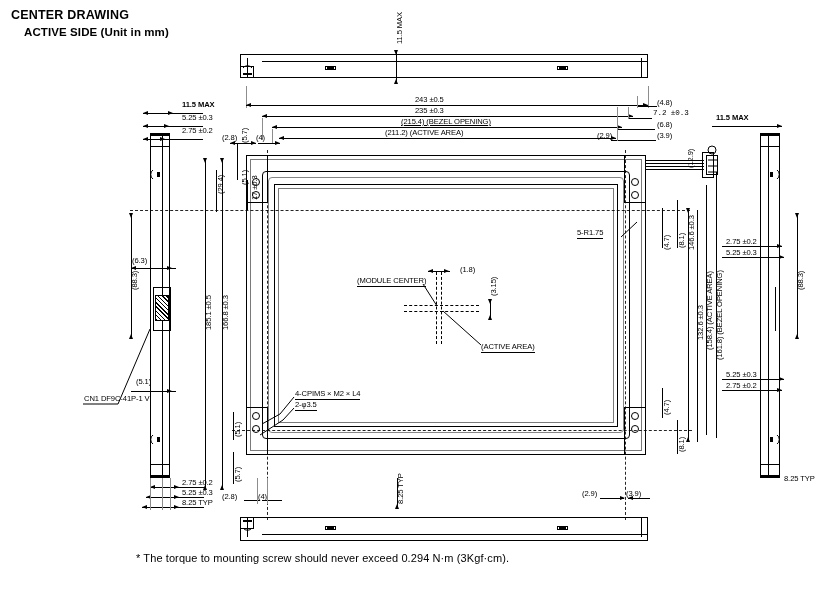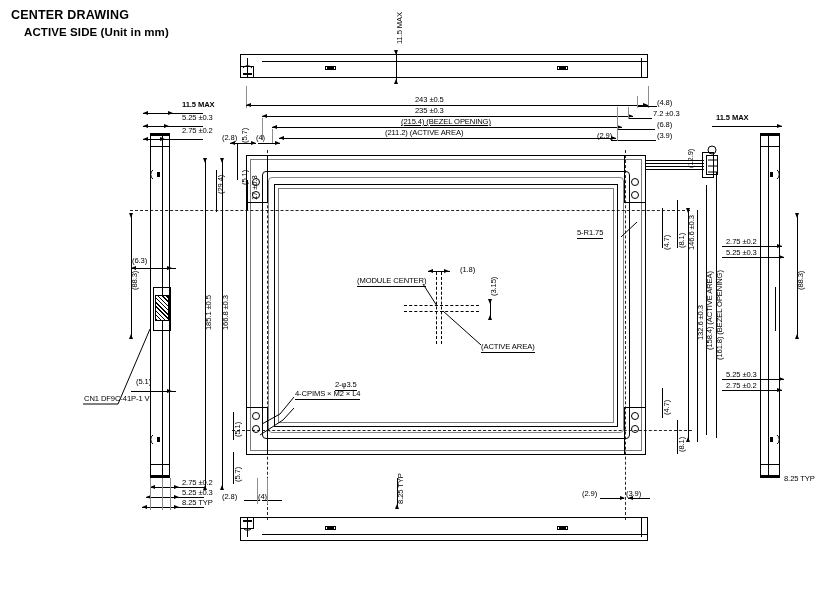--- a/index.html
+++ b/index.html
@@ -131,21 +131,21 @@
   <div class="arr arr-r" style="left:617px;top:125px;"></div>
   <div class="lbl" style="left:401px;top:117px;text-decoration:underline;">(215.4) (BEZEL OPENING)</div>
 
   <div class="ln h" style="left:279px;top:138px;width:337px;"></div>
   <div class="arr arr-l" style="left:279px;top:136px;"></div>
   <div class="arr arr-r" style="left:611px;top:136px;"></div>
   <div class="lbl" style="left:385px;top:128px;">(211.2) (ACTIVE AREA)</div>
 
   <div class="lbl" style="left:657px;top:98px;">(4.8)</div>
   <div class="ln h" style="left:637px;top:106px;width:20px;"></div>
-  <div class="lbl" style="left:653px;top:109px;">7.2 ±0.3</div>
+  <div class="lbl" style="left:653px;top:109px;font-family:Liberation Mono, monospace;">7.2 ±0.3</div>
   <div class="ln h" style="left:628px;top:118px;width:24px;"></div>
   <div class="lbl" style="left:657px;top:120px;">(6.8)</div>
   <div class="ln h" style="left:617px;top:129px;width:38px;"></div>
   <div class="lbl" style="left:657px;top:131px;">(3.9)</div>
   <div class="ln h" style="left:611px;top:140px;width:45px;"></div>
   <div class="lbl" style="left:597px;top:131px;">(2.9)</div>
   <div class="lbl rot" style="left:686px;top:168px;">(12.9)</div>
 
   <div class="ln v gray" style="left:262px;top:118px;height:22px;"></div>
   <div class="ln v gray" style="left:272px;top:129px;height:14px;"></div>
@@ -340,21 +340,21 @@
   <div class="ln v" style="left:662px;top:388px;height:30px;"></div>
   <div class="lbl rot" style="left:677px;top:452px;">(8.1)</div>
   <div class="ln v" style="left:677px;top:420px;height:34px;"></div>
 
   <div class="lbl ul" style="left:577px;top:228px;">5-R1.75</div>
   <svg width="831" height="608">
     <path d="M621,237 L637,222" fill="none" stroke="#000" stroke-width="1"></path>
   </svg>
 
   <div class="lbl ul" style="left:295px;top:389px;">4-CPIMS × M2 × L4</div>
-  <div class="lbl ul" style="left:295px;top:380px;margin-left:40px;">2-φ3.5</div>
+  <div class="lbl ul" style="left:295px;top:400px;">2-φ3.5</div>
   <svg width="831" height="608">
     <path d="M294,397 L280,414 L262,424" fill="none" stroke="#000" stroke-width="1"></path>
     <path d="M294,408 L283,420 L260,435" fill="none" stroke="#000" stroke-width="1"></path>
   </svg>
 
   <div class="lbl rot" style="left:233px;top:437px;">(5.1)</div>
   <div class="ln v" style="left:233px;top:412px;height:28px;"></div>
   <div class="lbl rot" style="left:233px;top:482px;">(5.7)</div>
   <div class="ln v" style="left:233px;top:452px;height:32px;"></div>
 
@@ -422,14 +422,15 @@
   <svg width="831" height="608">
     <path d="M243,528 a5,4 0 0 0 9,0" fill="none" stroke="#000" stroke-width="1"></path>
   </svg>
   <div class="fill" style="left:243px;top:520px;width:9px;height:2px;"></div>
   <div class="box" style="left:325px;top:526px;width:11px;height:4px;"></div>
   <div class="fill" style="left:327px;top:527px;width:7px;height:2px;"></div>
   <div class="box" style="left:557px;top:526px;width:11px;height:4px;"></div>
   <div class="fill" style="left:559px;top:527px;width:7px;height:2px;"></div>
   <div class="ln v" style="left:641px;top:517px;height:20px;"></div>
 
+  <div class="note" style="left:136px;top:552px;">* The torque to mounting screw should never exceed 0.294 N·m (3Kgf·cm).</div>
 
 </div>
 
 </body></html>

